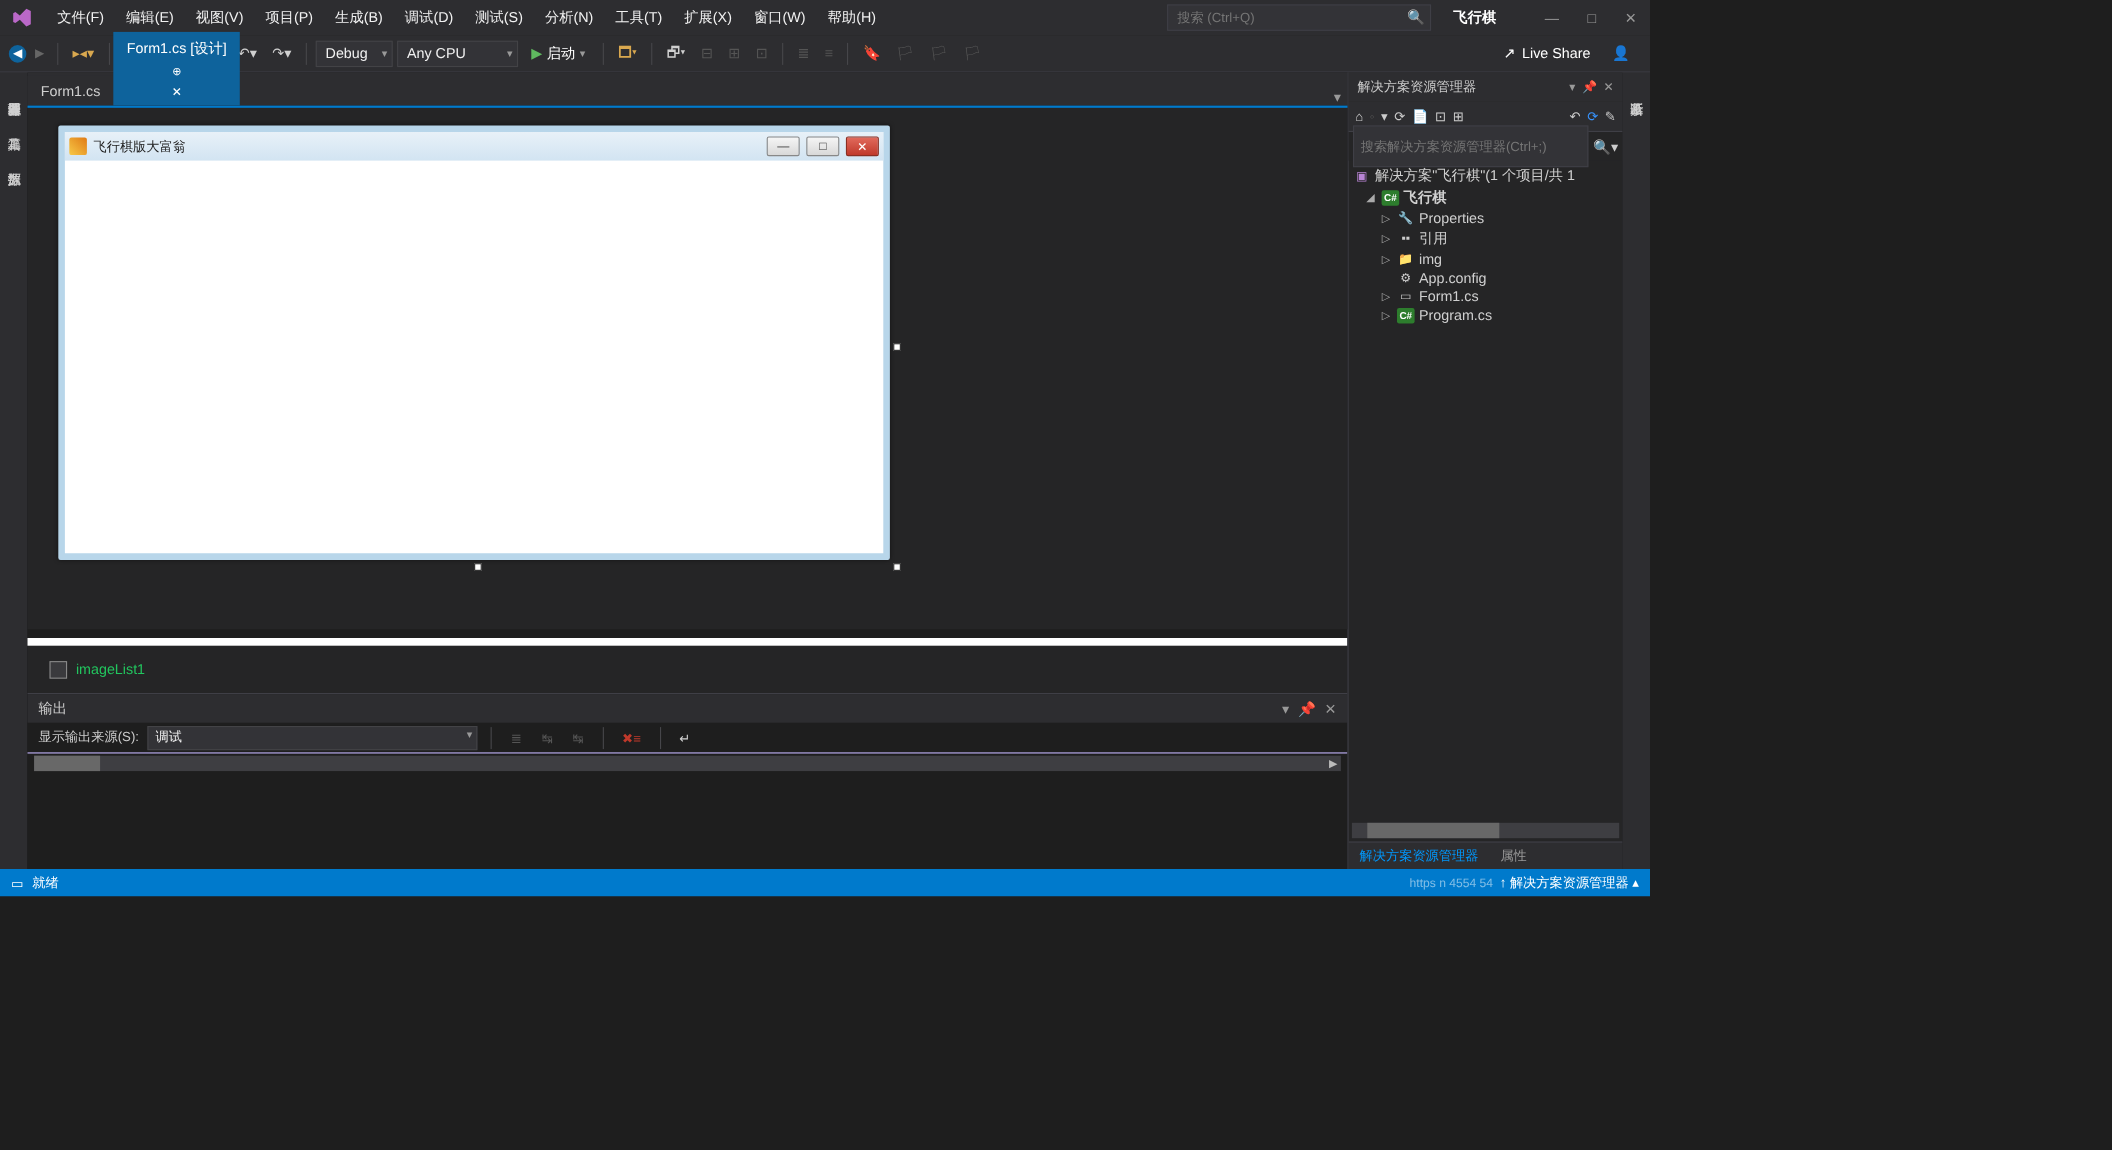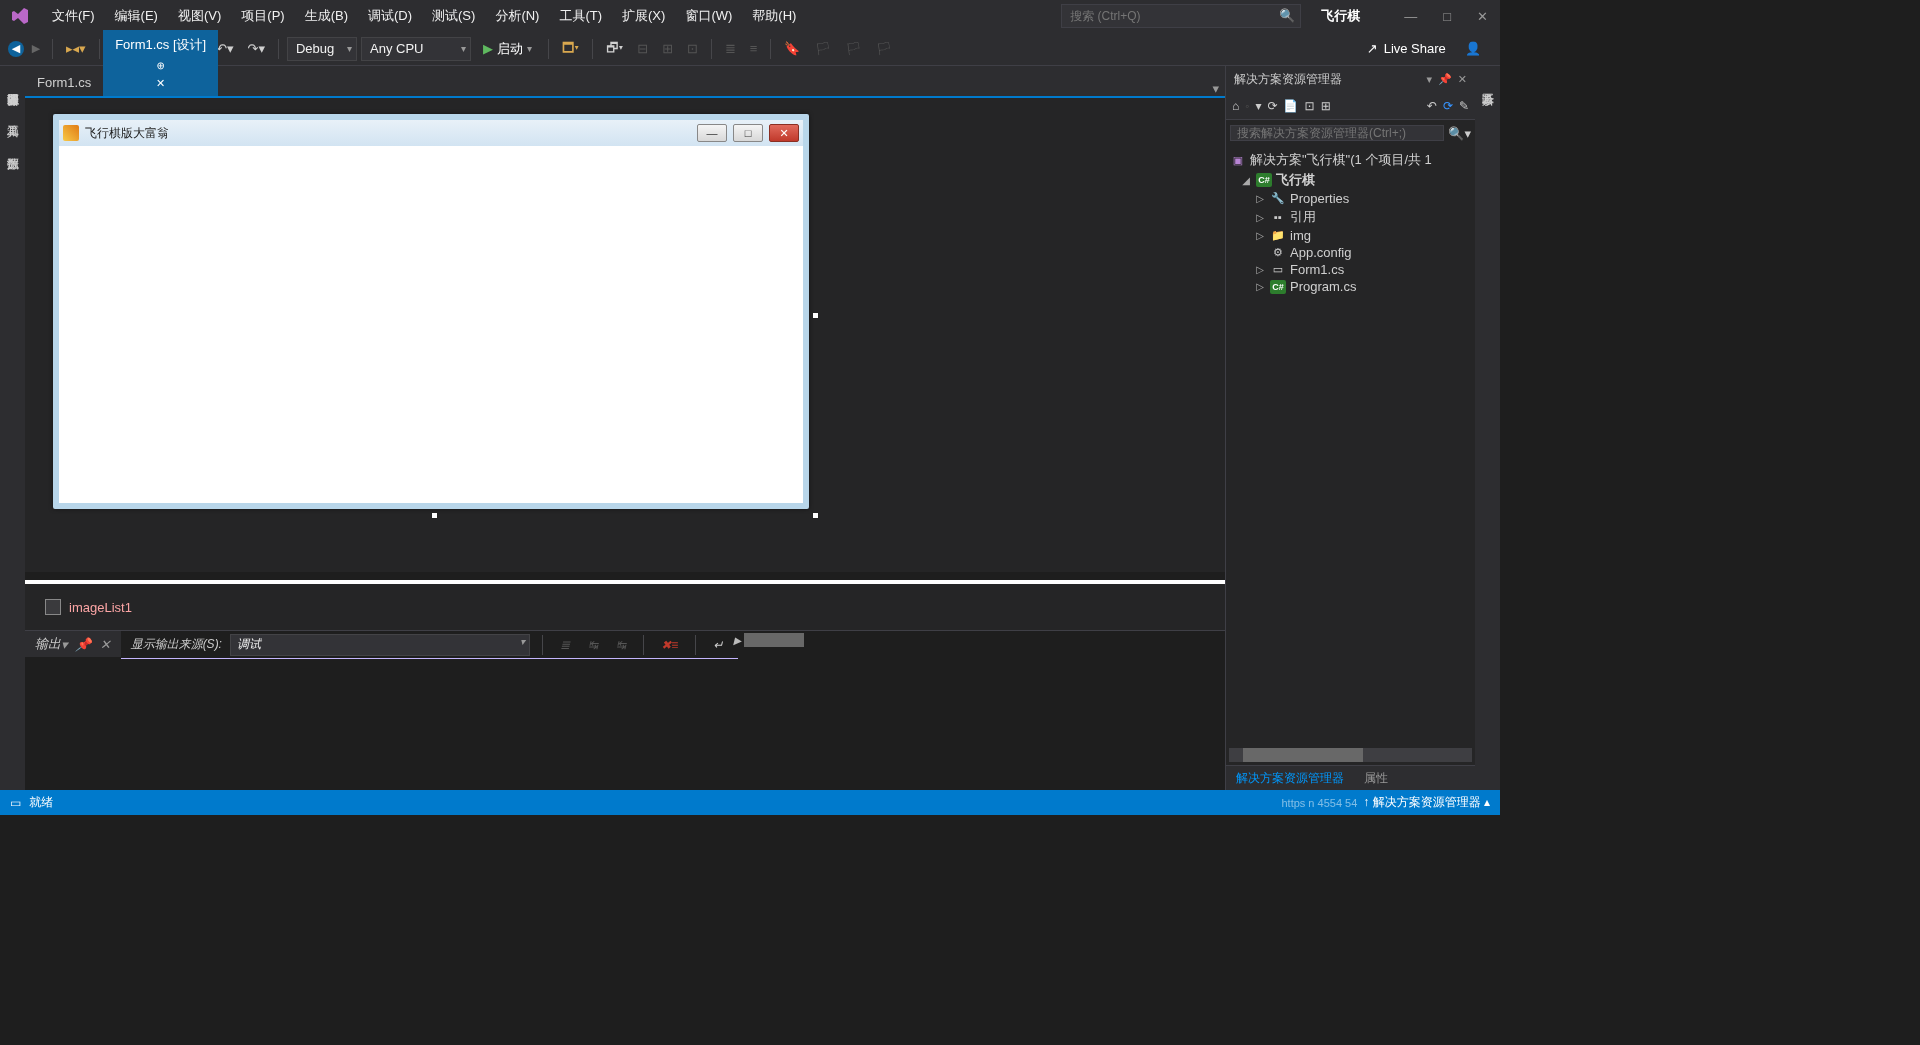--- a/index.html
+++ b/index.html
@@ -36,42 +36,42 @@
 .form-window { position: absolute; top: 16px; left: 28px; width: 756px; height: 395px; background: #fff; border: 6px solid #b8d6ea; border-radius: 2px; box-shadow: 0 0 4px rgba(0,0,0,.5); }
 .form-titlebar { height: 26px; background: linear-gradient(#e8f1f8,#d2e4f2); display: flex; align-items: center; padding: 0 4px; color: #222; font-size: 12px; }
 .form-titlebar .ic { width: 16px; height: 16px; background: linear-gradient(45deg,#f7c948,#e07a14); border-radius: 2px; margin-right: 6px; }
 .form-titlebar .caps { margin-left: auto; display: flex; gap: 6px; }
 .capbtn { width: 30px; height: 18px; background: linear-gradient(#f5f5f5,#d8d8d8); border: 1px solid #888; border-radius: 2px; display: flex; align-items: center; justify-content: center; font-size: 11px; color: #333; cursor: pointer; }
 .capbtn.close { background: linear-gradient(#e16a5c,#c0392b); color: #fff; border-color: #8a2f23; }
 .handle { position: absolute; width: 7px; height: 7px; background: #fff; border: 1px solid #222; }
 .h-rm { right: -16px; top: 50%; }
 .h-bm { left: 50%; bottom: -16px; }
 .h-br { right: -16px; bottom: -16px; }
-.component-tray { height: 50px; background: #252526; border-top: 4px solid #ffffff; display: flex; align-items: center; padding: 0 20px; gap: 8px; color: #fca5a5; margin-top: 8px; }
+.component-tray { height: 50px; background: #252526; border-top: 7px solid #ffffff; display: flex; align-items: center; padding: 0 20px; gap: 8px; color: #22c55e; margin-top: 8px; }
 .component-tray .ic { width: 16px; height: 16px; border: 1px solid #888; background: #3a3a3d; }
-.output-panel { height: 160px; background: #1e1e1e; border-top: 1px solid #3f3f46; display: flex; flex-direction: row; font-style: italic; }
+.output-panel { height: 160px; background: #1e1e1e; border-top: 1px solid #3f3f46; display: flex; flex-direction: column; }
 .panel-hdr { height: 26px; background: #2d2d30; display: flex; align-items: center; padding: 0 10px; color: #ccc; }
 .panel-hdr .tools { margin-left: auto; display: flex; gap: 8px; color: #999; }
 .panel-hdr .tools span { cursor: pointer; }
 .output-toolbar { height: 28px; display: flex; align-items: center; padding: 0 10px; gap: 8px; color: #ccc; border-bottom: 1px solid #c4b5fd; font-size: 12px; }
 .out-dd { background: #333337; border: 1px solid #434346; color: #f1f1f1; padding: 1px 18px 1px 6px; height: 22px; font-size: 12px; min-width: 300px; position: relative; }
 .out-dd::after { content: "▾"; position: absolute; right: 4px; font-size: 10px; color: #999; }
 .output-body { flex: 1; overflow: auto; font-family: Consolas, monospace; font-size: 12.5px; color: #dcdcdc; padding: 6px 10px; line-height: 1.4; white-space: pre; }
 .scroll-h { height: 14px; background: #3e3e42; margin: 2px 6px 4px; position: relative; }
 .scroll-h .thumb { position: absolute; left: 0; top: 0; height: 100%; width: 60px; background: #686868; }
 .scroll-h .arw { position: absolute; top: 0; width: 14px; height: 100%; display:flex;align-items:center;justify-content:center;color:#bbb;font-size:10px; }
 .scroll-h .al { left: 0; } .scroll-h .ar { right: 0; }
 .right-panel { width: 250px; background: #252526; border-left: 1px solid #3f3f46; display: flex; flex-direction: column; }
 .rp-title { height: 26px; background: #2d2d30; display: flex; align-items: center; padding: 0 8px; color: #ccc; font-size: 12px; }
 .rp-title .tools { margin-left: auto; display: flex; gap: 6px; color: #999; font-size: 11px; }
 .rp-title .tools span { cursor: pointer; }
 .rp-toolbar { height: 28px; background: #2d2d30; display: flex; align-items: center; padding: 0 6px; gap: 6px; border-bottom: 1px solid #3f3f46; }
 .rp-toolbar span { color: #ccc; cursor: pointer; font-size: 12px; }
 .rp-search { height: 26px; display: flex; align-items: center; background: #252526; padding: 0 4px; }
-.rp-search input { flex: 1; background: #333337; border: 1px solid #3f3f46; color: #ccc; padding: 2px 6px; height: 16px; font-size: 12px; }
+.rp-search input { flex: 1; background: #333337; border: 1px solid #3f3f46; color: #ccc; padding: 2px 6px; height: 38px; font-size: 12px; }
 .rp-search .mag { color: #ccc; margin-left: 4px; cursor: pointer; }
 .tree { flex: 1; overflow: auto; padding: 4px 0; font-size: 13px; }
 .tree-row { display: flex; align-items: center; padding: 1px 4px; cursor: pointer; gap: 4px; color: #d0d0d0; }
 .tree-row .arw { width: 12px; text-align: center; color: #aaa; font-size: 10px; }
 .tree-row .ico { width: 16px; height: 14px; display: inline-flex; align-items: center; justify-content: center; font-size: 11px; }
 .ico.sln { color: #b884d4; }
 .ico.proj { background: #2d7d2d; color: #fff; font-size: 9px; font-weight: bold; border-radius: 2px; }
 .ico.wrench { color: #ccc; }
 .ico.ref { color: #ccc; }
 .ico.folder { color: #d9a84f; }

